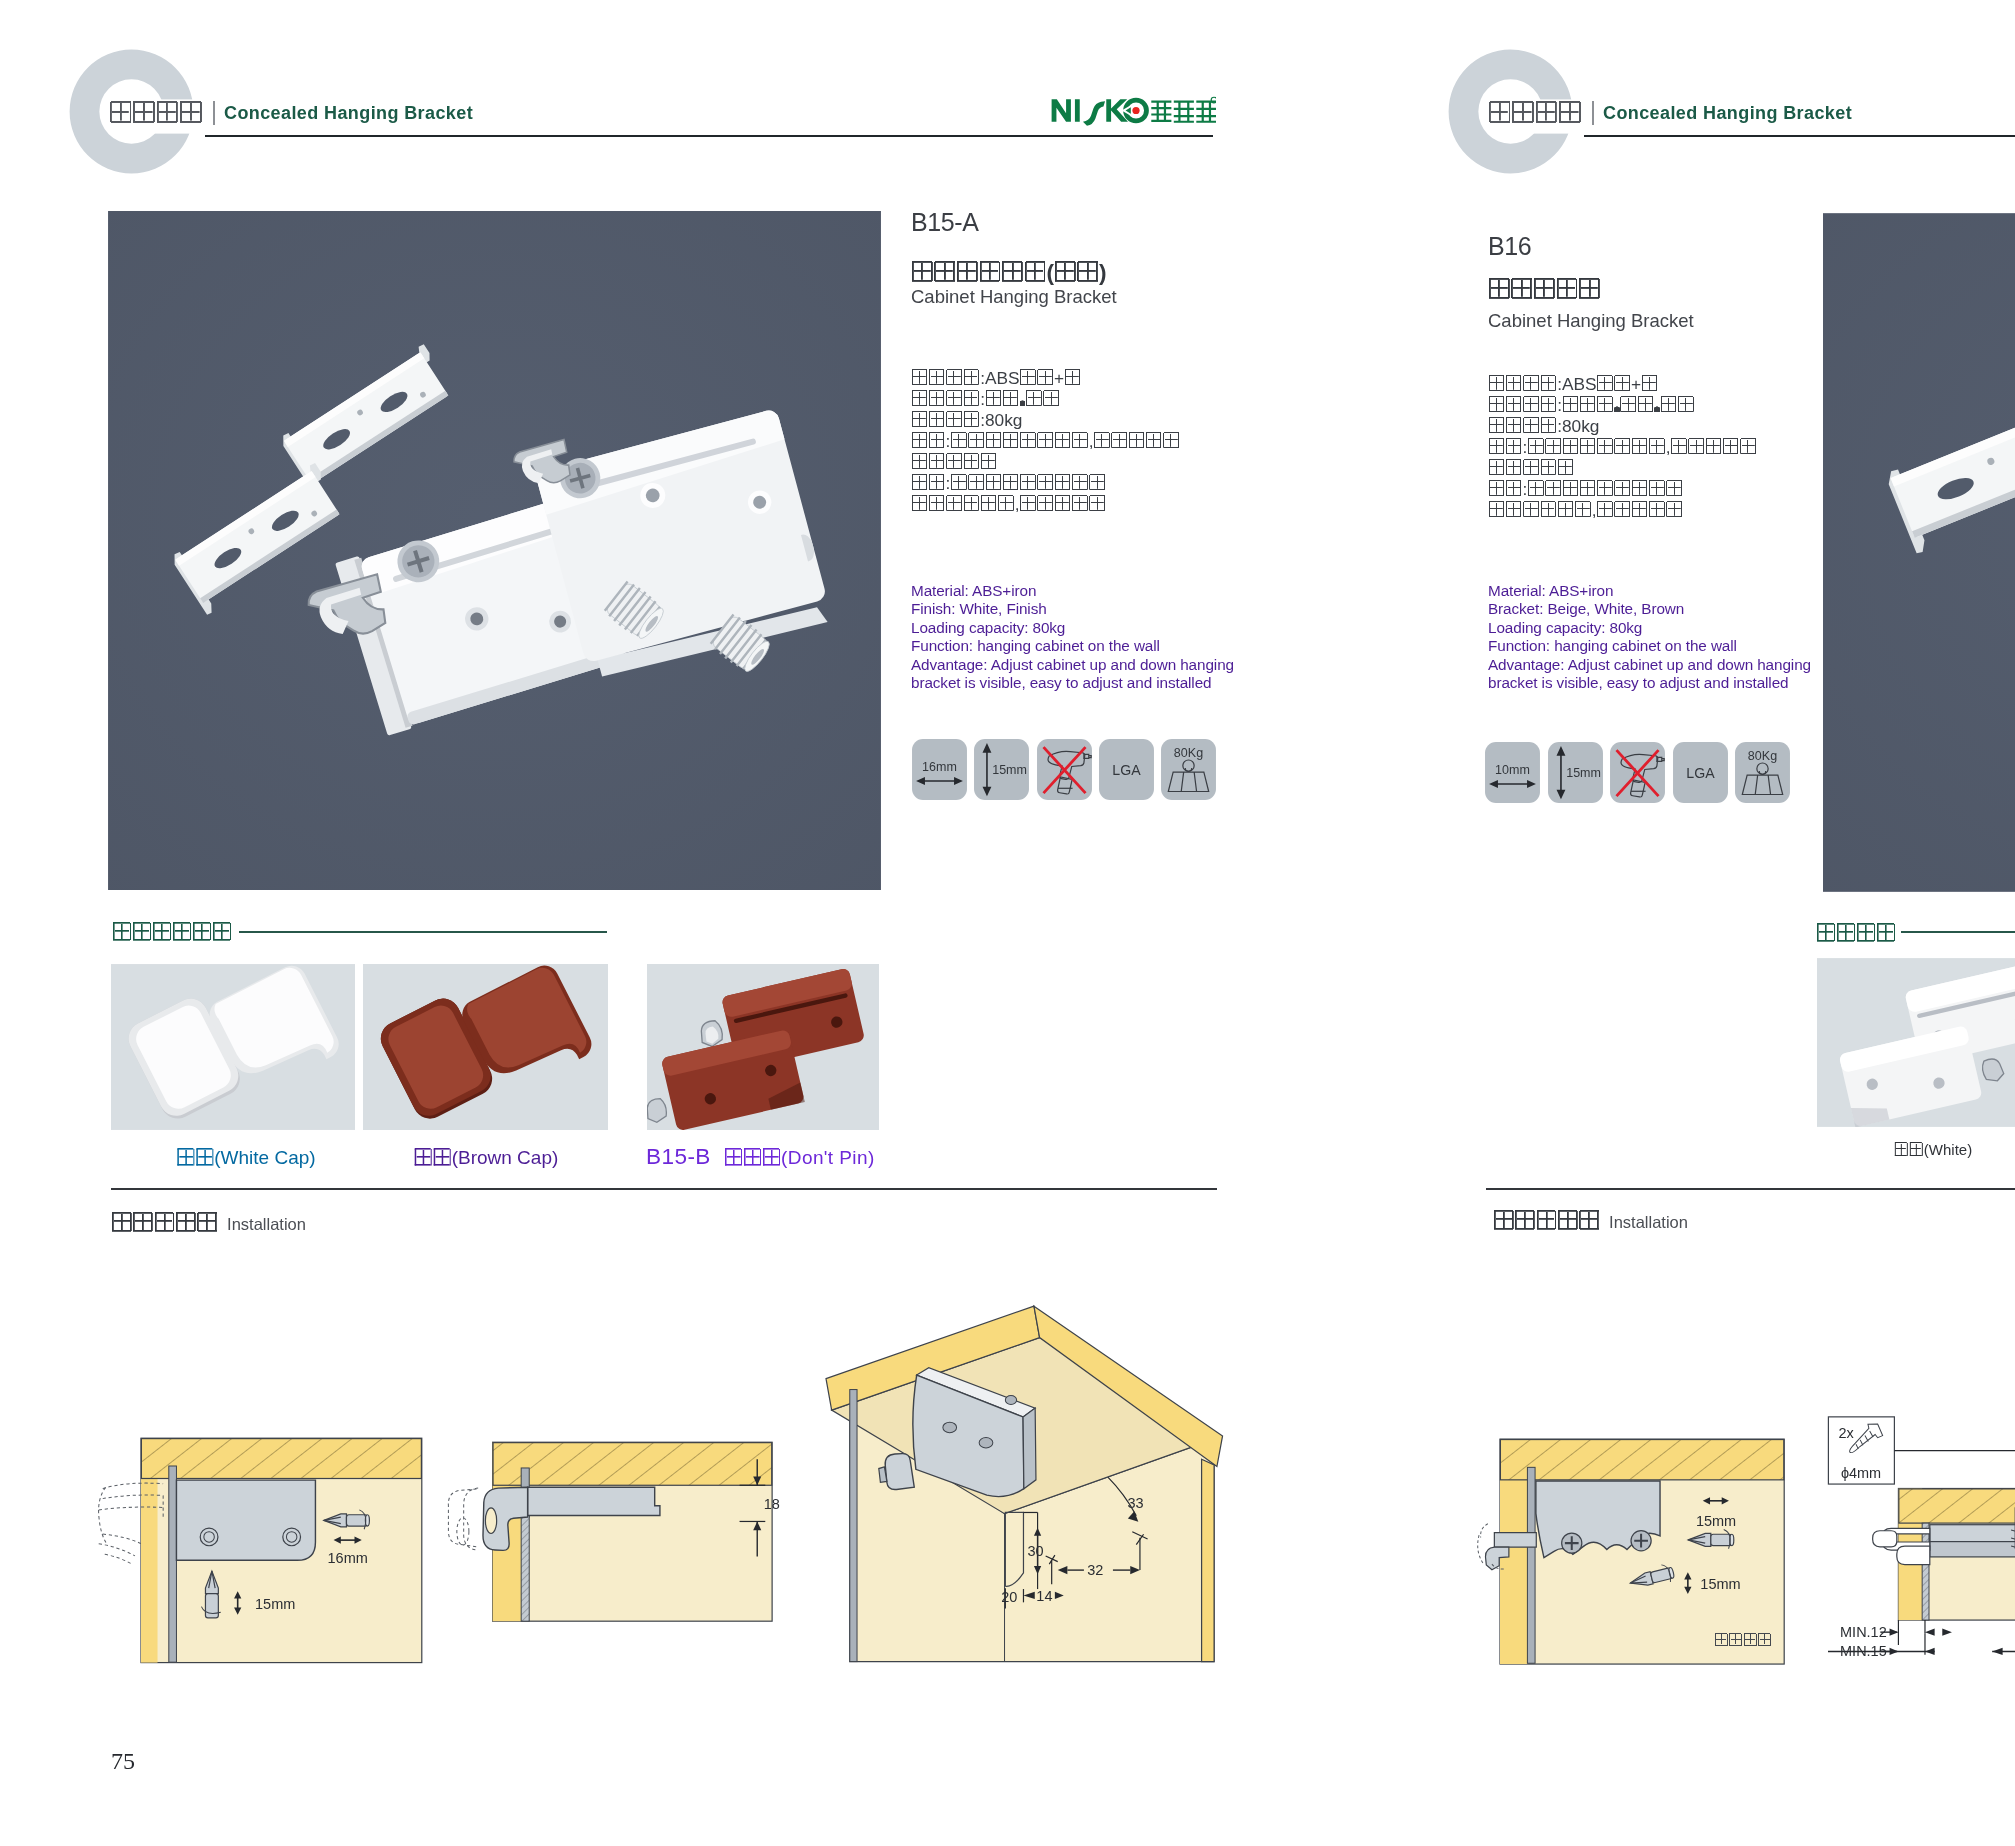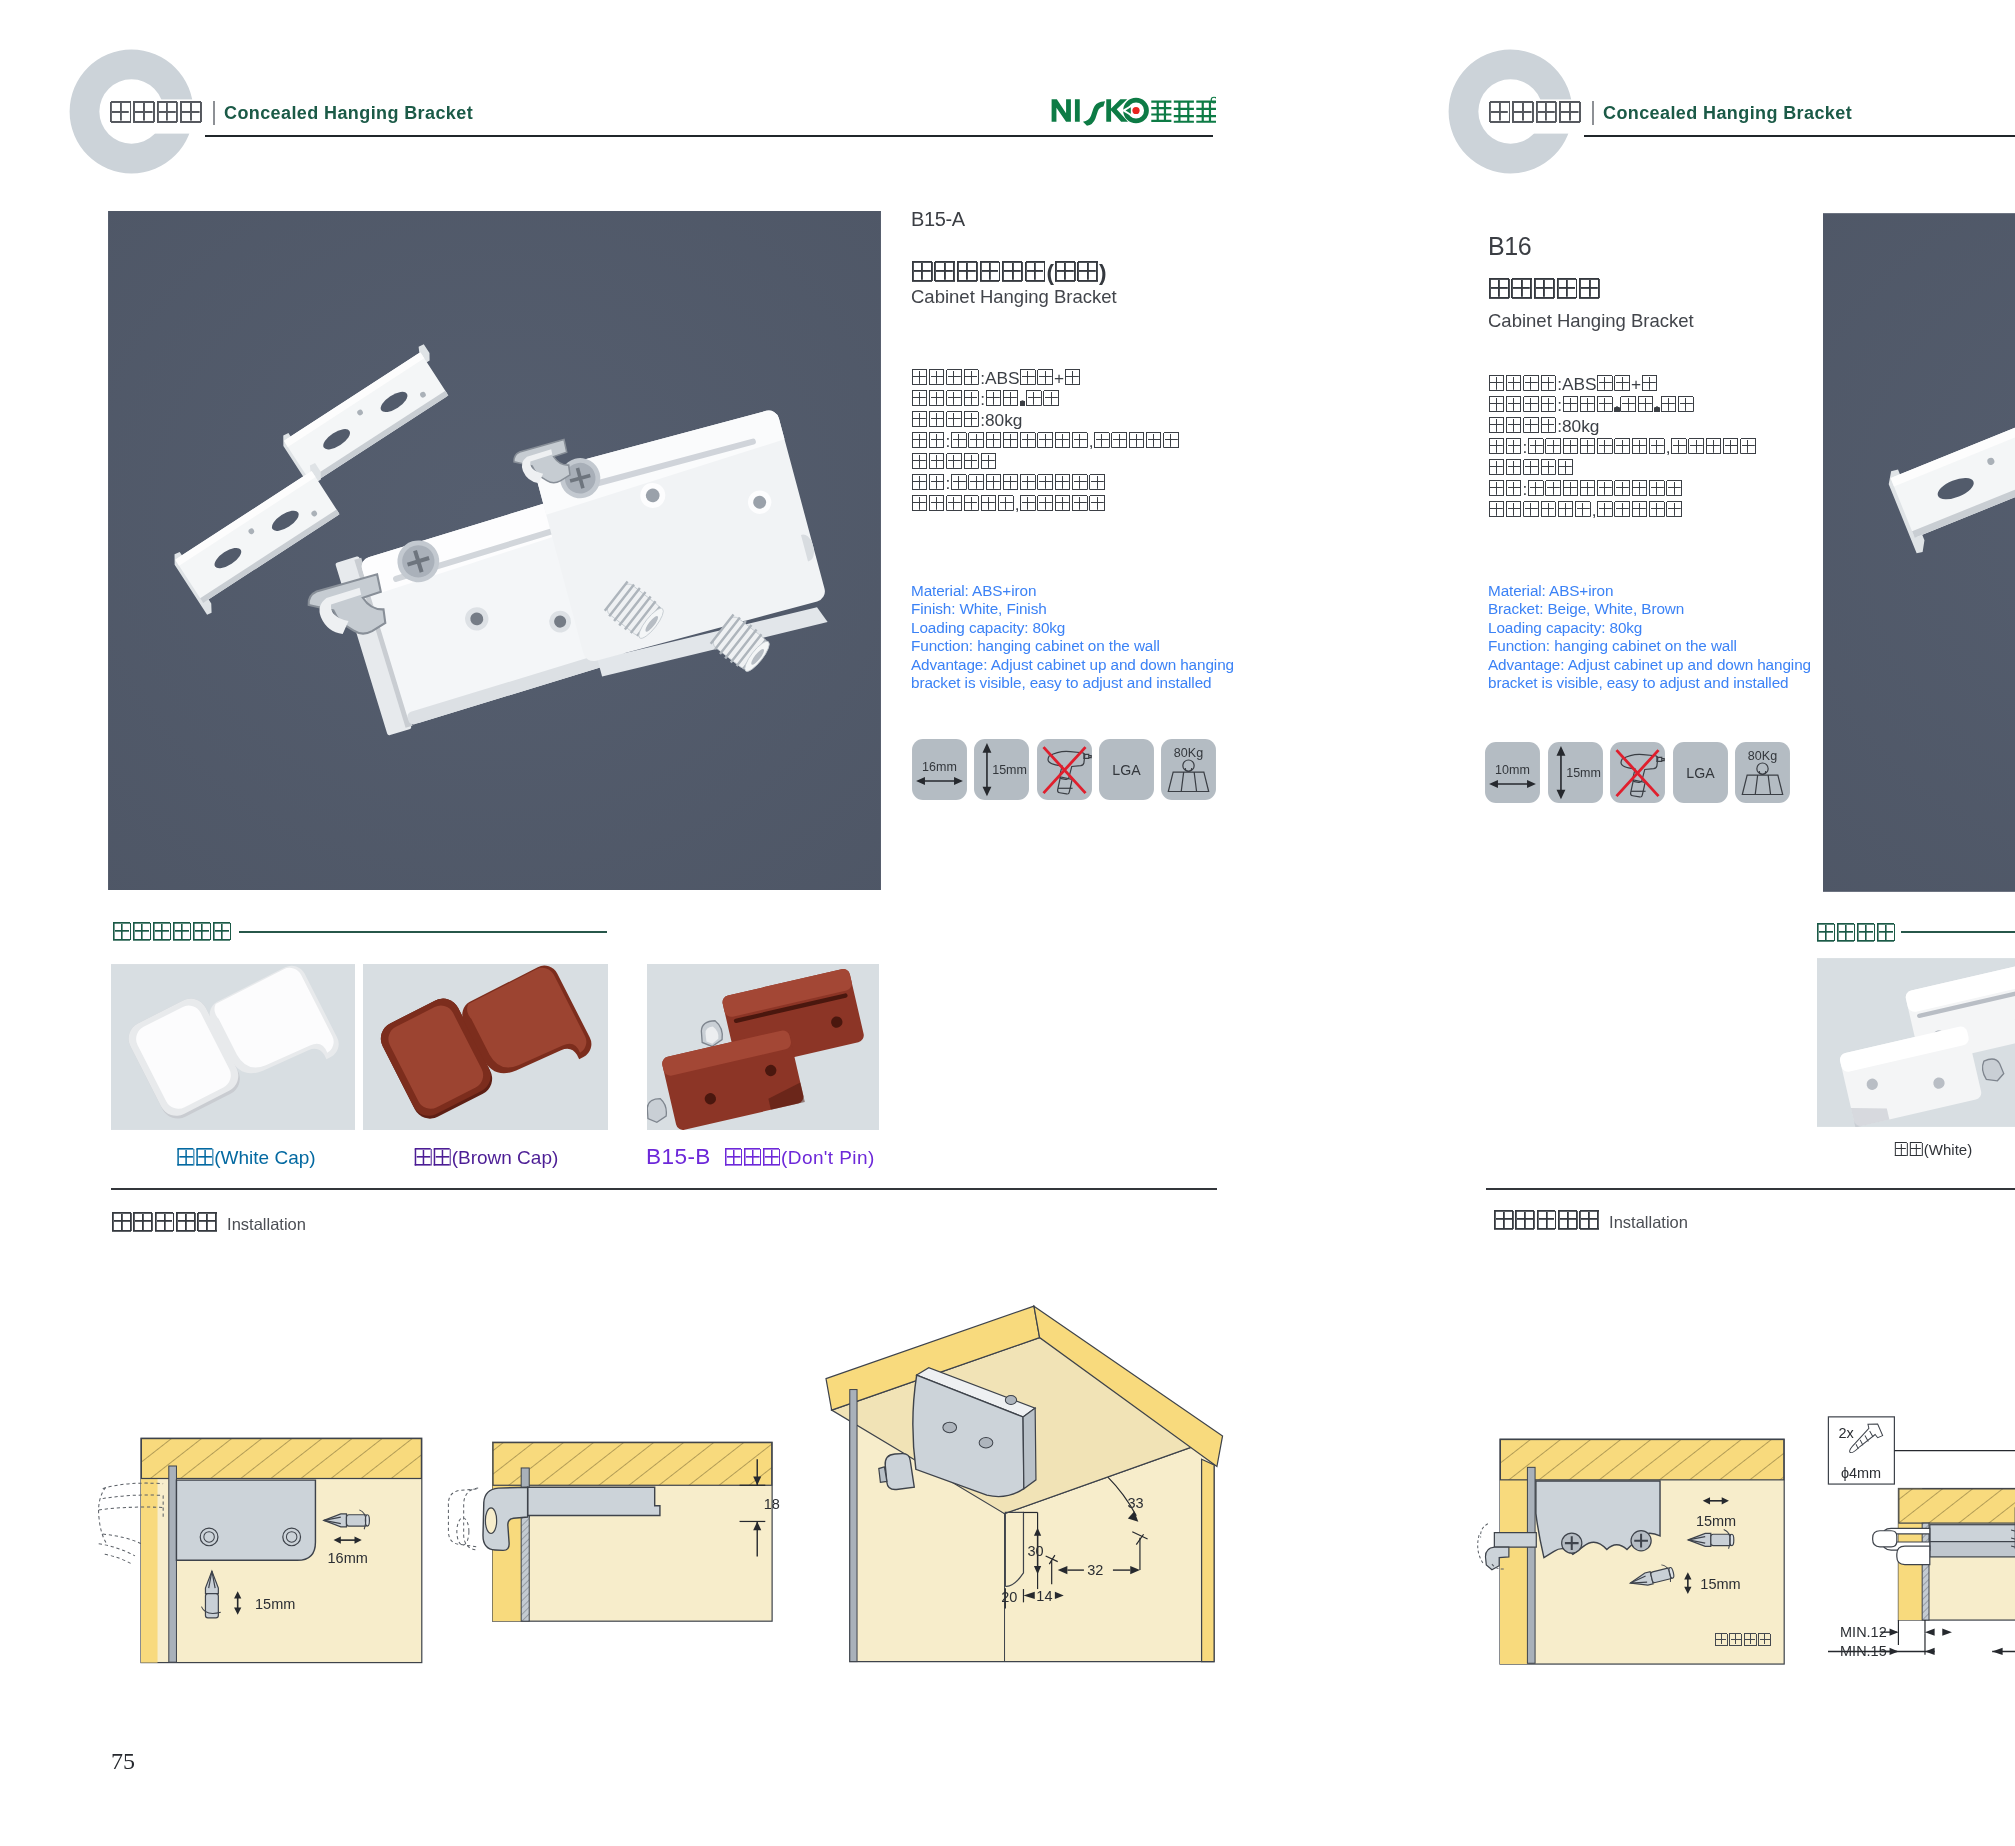--- a/index.html
+++ b/index.html
@@ -6,21 +6,21 @@
 i.z,i.zh{display:inline-block;width:.92em;height:.92em;margin:0 .04em;vertical-align:-.08em;
 background:linear-gradient(currentColor,currentColor) 50% 0/96% 9% no-repeat,
 linear-gradient(currentColor,currentColor) 50% 47%/80% 9% no-repeat,
 linear-gradient(currentColor,currentColor) 50% 100%/96% 9% no-repeat,
 linear-gradient(currentColor,currentColor) 0 55%/9% 92% no-repeat,
 linear-gradient(currentColor,currentColor) 50% 50%/9% 80% no-repeat,
 linear-gradient(currentColor,currentColor) 100% 55%/9% 92% no-repeat}
 i.dot{display:inline-block;width:.34em;height:.92em;vertical-align:-.08em;
 background:radial-gradient(circle at 50% 88%,currentColor 24%,transparent 27%)}
 .cn{color:#35393f}
-.sp{color:#3b82f6;letter-spacing:0.1px}
+.sp{color:#4c1d95;letter-spacing:0.1px}
 </style></head><body>
 <svg class="abs" style="left:68px;top:48px" width="127" height="127" viewBox="0 0 316 316">
  <path d="M158,4 A154,154 0 1 0 158,312 A154,154 0 1 0 158,4 Z M158,78 A80,80 0 1 1 158,238 A80,80 0 1 1 158,78 Z" fill="#ccd3d9" fill-rule="evenodd"></path>
  <rect x="156" y="128" width="160" height="85" fill="#fff"></rect>
 </svg>
 <div class="abs" style="left:109px;top:100px;font-size:23.4px;font-weight:bold;color:#54575d"><i class="zh"></i><i class="zh"></i><i class="zh"></i><i class="zh"></i></div>
 <div class="abs" style="left:213px;top:101px;width:2px;height:24px;background:#8d9095"></div>
 <div class="abs" style="left:224px;top:103px;font-size:18px;font-weight:bold;color:#1b5a47;letter-spacing:0.4px">Concealed Hanging Bracket</div>
 <div class="abs" style="left:205px;top:135px;width:1008px;height:2px;background:#20262a"></div>
 <svg class="abs" style="left:1050px;top:95px" width="166" height="31" viewBox="0 0 413 76">
@@ -186,21 +186,21 @@
     </g>
     <g transform="translate(1095,450) rotate(-6) scale(1.0)">
    <path d="M40,30 L18,6 34,-8 52,10 56,-16 78,-12 74,12 96,2 106,20 78,38 q26,2 34,26 l14,52 -10,44 -44,10 q-30,-26 -40,-64 -10,-44 2,-78 z" fill="#c6ccd2" stroke="#7e858e" stroke-width="5"></path>
    <path d="M52,48 q-14,22 -8,56 6,32 22,48 l34,-8 6,-30 -10,-44 q-6,-22 -24,-24 z" fill="#dfe3e7"></path>
  </g>
     <g transform="translate(1755,950) rotate(-20)">
       <ellipse cx="0" cy="0" rx="50" ry="34" fill="#cfd5db" stroke="#858c95" stroke-width="4"></ellipse>
       <ellipse cx="6" cy="-4" rx="28" ry="18" fill="#eef0f2"></ellipse>
     </g>
   </svg>
-<div class="abs" style="left:911px;top:208px;font-size:20px;color:#3b3e44;letter-spacing:-0.4px">B15-A</div>
+<div class="abs" style="left:911px;top:208px;font-size:25px;color:#3b3e44;letter-spacing:-0.4px">B15-A</div>
 <div class="abs cn" style="left:911px;top:260px;font-size:22.6px;font-weight:bold"><i class="zh"></i><i class="zh"></i><i class="zh"></i><i class="zh"></i><i class="zh"></i><i class="zh"></i>(<i class="zh"></i><i class="zh"></i>)</div>
 <div class="abs" style="left:911px;top:286px;font-size:18.5px;color:#42454b">Cabinet Hanging Bracket</div>
 <div class="abs" style="left:911px;top:368px;font-size:17.3px;line-height:21px;color:#3b3f45">
     <div><i class="z"></i><i class="z"></i><i class="z"></i><i class="z"></i>:ABS<i class="z"></i><i class="z"></i>+<i class="z"></i></div>
     <div><i class="z"></i><i class="z"></i><i class="z"></i><i class="z"></i>:<i class="z"></i><i class="z"></i><i class="dot"></i><i class="z"></i><i class="z"></i></div>
     <div><i class="z"></i><i class="z"></i><i class="z"></i><i class="z"></i>:80kg</div>
     <div><i class="z"></i><i class="z"></i>:<i class="z"></i><i class="z"></i><i class="z"></i><i class="z"></i><i class="z"></i><i class="z"></i><i class="z"></i><i class="z"></i>,<i class="z"></i><i class="z"></i><i class="z"></i><i class="z"></i><i class="z"></i></div>
     <div><i class="z"></i><i class="z"></i><i class="z"></i><i class="z"></i><i class="z"></i></div>
     <div><i class="z"></i><i class="z"></i>:<i class="z"></i><i class="z"></i><i class="z"></i><i class="z"></i><i class="z"></i><i class="z"></i><i class="z"></i><i class="z"></i><i class="z"></i></div>
     <div><i class="z"></i><i class="z"></i><i class="z"></i><i class="z"></i><i class="z"></i><i class="z"></i>,<i class="z"></i><i class="z"></i><i class="z"></i><i class="z"></i><i class="z"></i></div>

